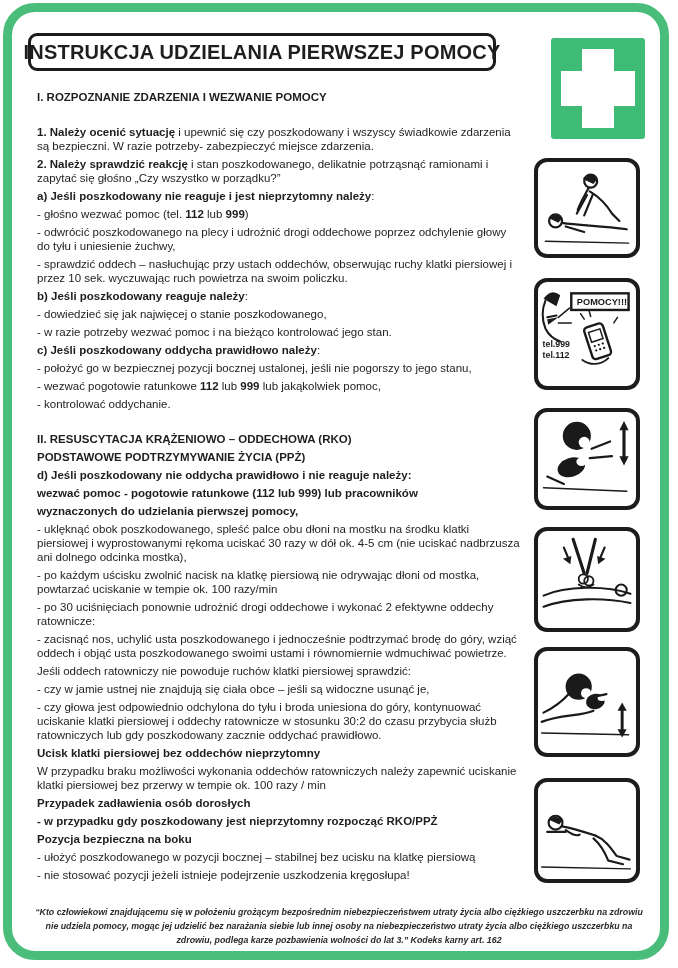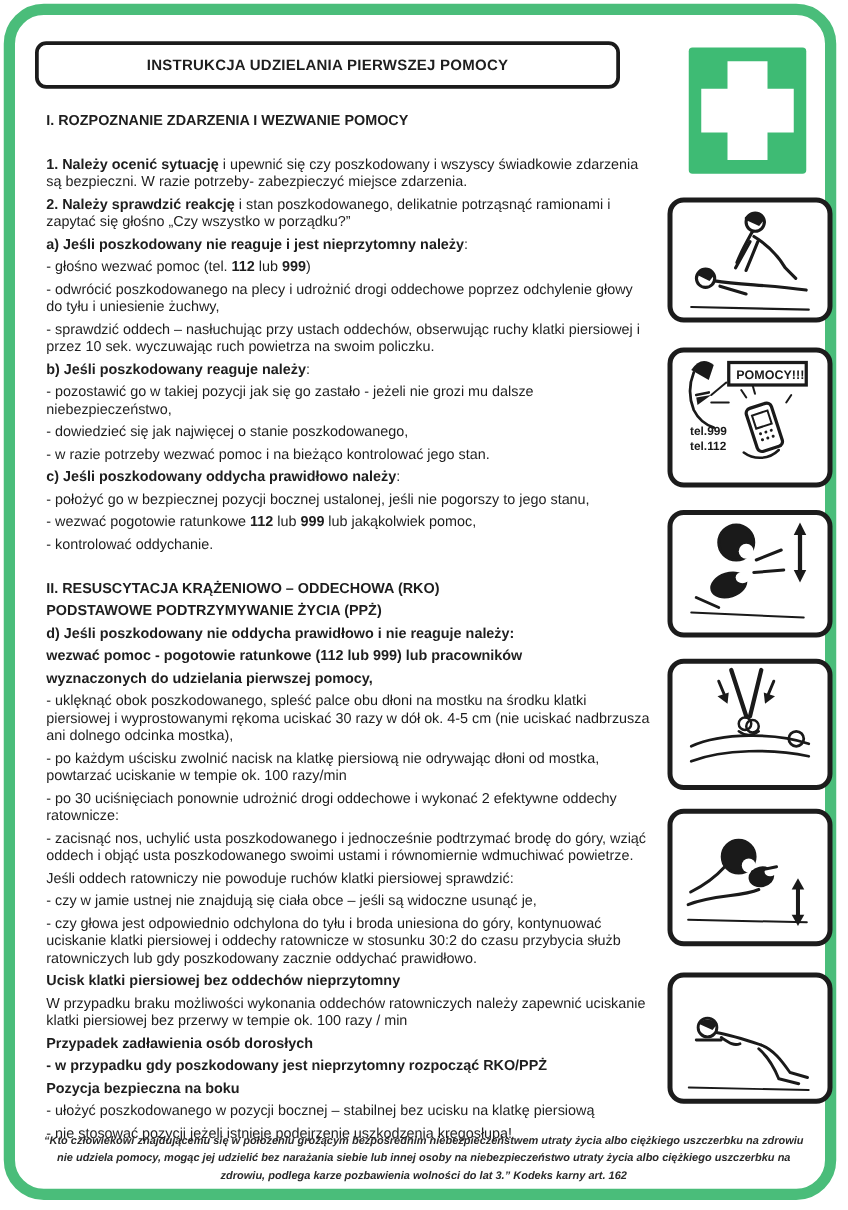--- a/index.html
+++ b/index.html
@@ -8,38 +8,38 @@
     font-family:"Liberation Sans","DejaVu Sans",sans-serif;color:#1e1e1e;overflow:hidden;
   }
   .frame{
     position:absolute;left:3px;top:3px;width:666px;height:957px;
     border:9px solid #4abd7a;border-radius:32px;box-sizing:border-box;
   }
   .title-box{
     position:absolute;left:28px;top:33px;width:468px;height:38px;
     border:3px solid #1b1b1b;border-radius:9px;box-sizing:border-box;
     display:flex;align-items:center;justify-content:center;
-    font-size:12px;font-weight:700;letter-spacing:.2px;white-space:nowrap;background:#fff;
+    font-size:20px;font-weight:700;letter-spacing:.2px;white-space:nowrap;background:#fff;
   }
   .cross{
     position:absolute;left:551px;top:38px;width:94px;height:101px;
     background:#3ebb74;border-radius:3px;
   }
   .cross .vbar{position:absolute;left:33%;top:11%;width:34%;height:78%;background:#fff;}
   .cross .hbar{position:absolute;top:33%;left:11%;height:34%;width:78%;background:#fff;}
   .text-col{
     position:absolute;left:33px;top:86px;width:493px;
     font-size:11.5px;line-height:14px;
   }
   .blk{margin:4px;}
   .blk.h{font-weight:700;}
   .blk.gap{height:13px;}
   .b{font-weight:700;}
   .figbox{
-    position:absolute;left:534px;width:132px;background:#fff;
+    position:absolute;left:534px;width:106px;background:#fff;
     border:4px solid #1c1c1c;border-radius:13px;box-sizing:border-box;overflow:hidden;
   }
   .figbox svg{display:block;width:100%;height:100%;}
   .footer{
     position:absolute;left:30px;top:905px;width:618px;
     font-size:8.8px;line-height:14px;font-weight:700;font-style:italic;
     text-align:center;color:#2a2a2a;
   }
 </style>
 </head>
@@ -59,21 +59,20 @@
   <div class="text-col">
       <div class="blk h"><span class="b">I. ROZPOZNANIE ZDARZENIA I WEZWANIE POMOCY</span></div>
       <div class="blk gap"></div>
       <div class="blk p"><span class="b">1. Należy ocenić sytuację</span><span> i upewnić się czy poszkodowany i wszyscy świadkowie zdarzenia są bezpieczni. W razie potrzeby- zabezpieczyć miejsce zdarzenia.</span></div>
       <div class="blk p"><span class="b">2. Należy sprawdzić reakcję</span><span> i stan poszkodowanego, delikatnie potrząsnąć ramionami i zapytać się głośno „Czy wszystko w porządku?”</span></div>
       <div class="blk p"><span class="b">a) Jeśli poszkodowany nie reaguje i jest nieprzytomny należy</span><span>:</span></div>
       <div class="blk p"><span>- głośno wezwać pomoc (tel. </span><span class="b">112</span><span> lub </span><span class="b">999</span><span>)</span></div>
       <div class="blk p"><span>- odwrócić poszkodowanego na plecy i udrożnić drogi oddechowe poprzez odchylenie głowy do tyłu i uniesienie żuchwy,</span></div>
       <div class="blk p"><span>- sprawdzić oddech – nasłuchując przy ustach oddechów, obserwując ruchy klatki piersiowej i przez 10 sek. wyczuwając ruch powietrza na swoim policzku.</span></div>
       <div class="blk p"><span class="b">b) Jeśli poszkodowany reaguje należy</span><span>:</span></div>
-      <div class="blk p"><span>- pozostawić go w takiej pozycji jak się go zastało - jeżeli nie grozi mu dalsze niebezpieczeństwo,</span></div>
       <div class="blk p"><span>- dowiedzieć się jak najwięcej o stanie poszkodowanego,</span></div>
       <div class="blk p"><span>- w razie potrzeby wezwać pomoc i na bieżąco kontrolować jego stan.</span></div>
       <div class="blk p"><span class="b"> c) Jeśli poszkodowany oddycha prawidłowo należy</span><span>:</span></div>
       <div class="blk p"><span>- położyć go w bezpiecznej pozycji bocznej ustalonej, jeśli nie pogorszy to jego stanu,</span></div>
       <div class="blk p"><span>- wezwać pogotowie ratunkowe </span><span class="b">112</span><span> lub </span><span class="b">999</span><span> lub jakąkolwiek pomoc,</span></div>
       <div class="blk p"><span>- kontrolować oddychanie.</span></div>
       <div class="blk gap"></div>
       <div class="blk h"><span class="b">II. RESUSCYTACJA KRĄŻENIOWO – ODDECHOWA (RKO)</span></div>
       <div class="blk h"><span class="b">PODSTAWOWE PODTRZYMYWANIE ŻYCIA  (PPŻ)</span></div>
       <div class="blk p"><span class="b">d) Jeśli poszkodowany nie oddycha prawidłowo i nie reaguje należy:</span></div>

